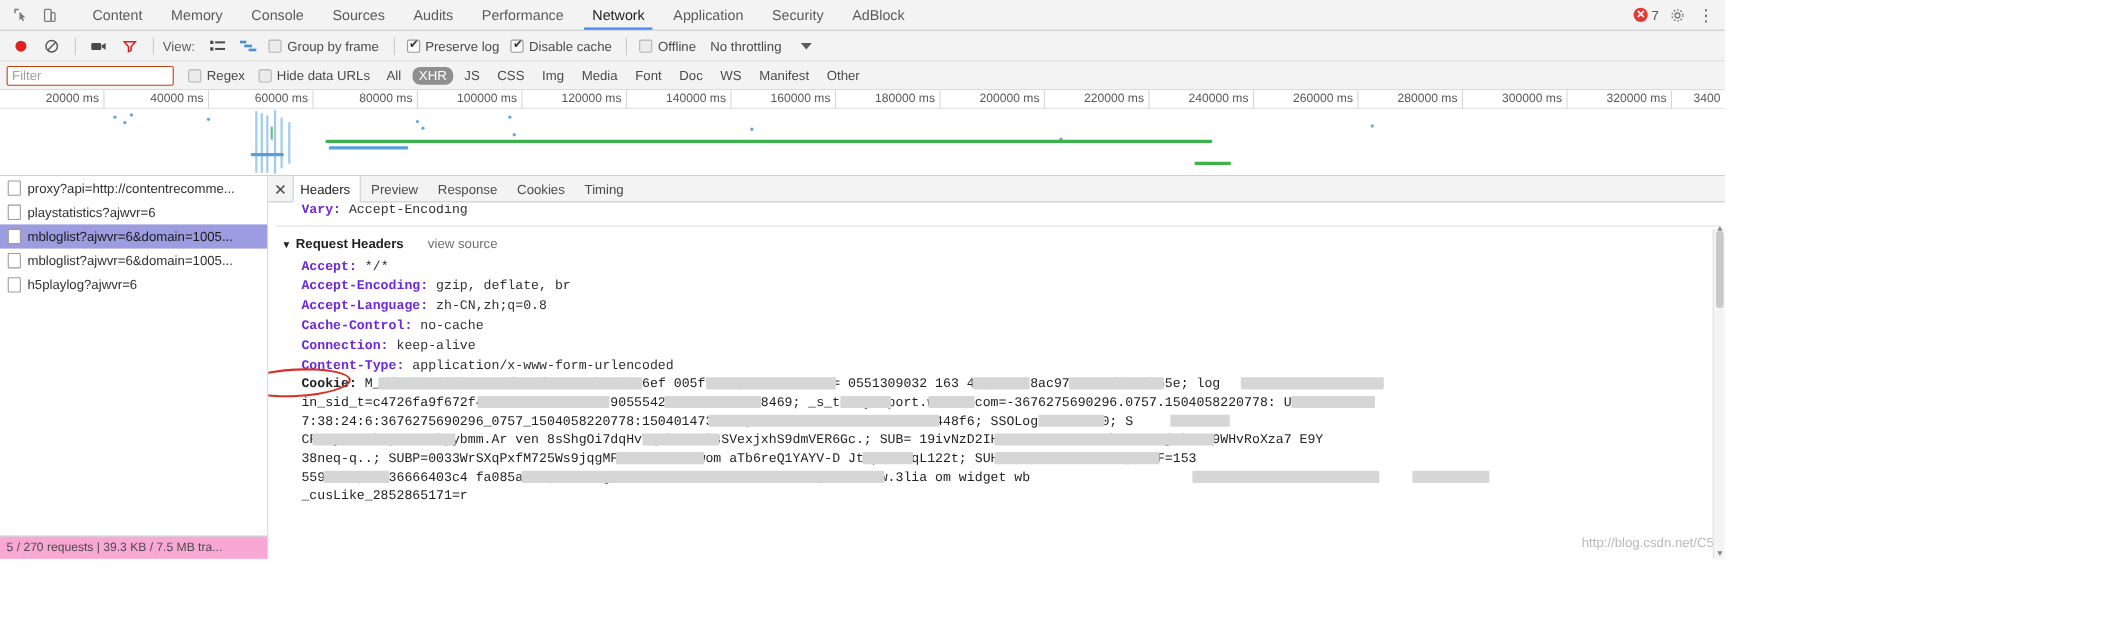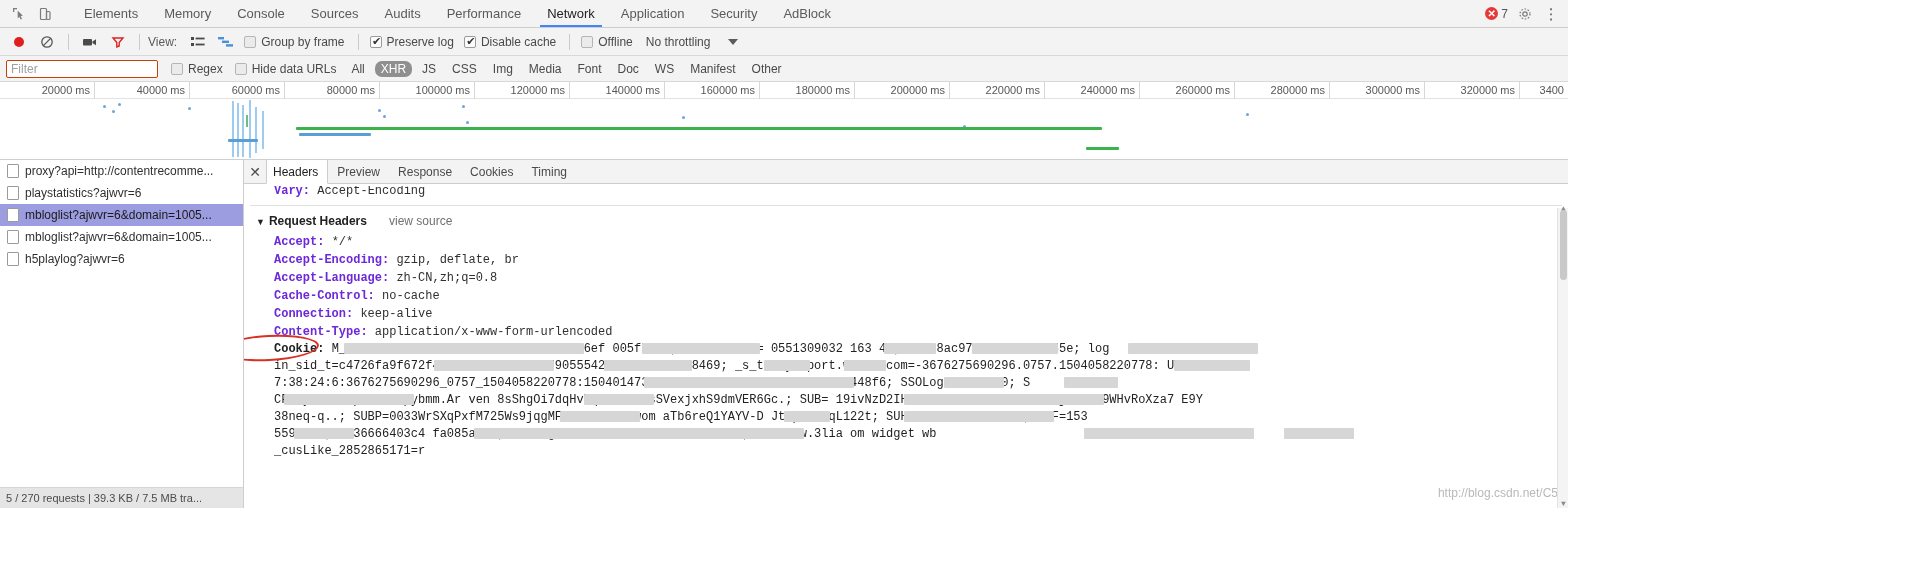--- a/index.html
+++ b/index.html
@@ -131,21 +131,21 @@
     white-space: nowrap; overflow: hidden;
   }
   .lp-row.sel { background: #9c9ce0; color: #1a1a1a; }
   .fileicon {
     width: 12px; height: 14px; flex: 0 0 12px;
     border: 1px solid #9b9b9b; background: #fff; border-radius: 1px;
   }
   .lp-foot {
     height: 21px; line-height: 21px; padding-left: 6px;
     font-size: 11px; color: #4b4b4b;
-    background: #e5e5e5; border-top: 1px solid #d6d6d6;
+    background: #f9a8d4; border-top: 1px solid #d6d6d6;
   }
 
   .right-pane { flex: 1; display: flex; flex-direction: column; position: relative; background: #fff; min-width: 0; }
   .rp-tabs {
     display: flex; align-items: stretch; height: 24px;
     background: #f3f3f3; border-bottom: 1px solid #cdcdcd;
   }
   .closebtn { width: 22px; display: flex; align-items: center; justify-content: center; color: #4a4a4a; font-size: 14px; }
   .rtab {
     padding: 0 9px; display: flex; align-items: center;
@@ -200,21 +200,21 @@
       <div class="tb-icon">
         <svg width="14" height="14" viewBox="0 0 14 14">
             <rect x="2.5" y="1.5" width="6" height="11" rx="1" fill="none" stroke="#5a5a5a" stroke-width="1.2"></rect>
             <rect x="8.5" y="4.5" width="3.5" height="8" rx="1" fill="none" stroke="#5a5a5a" stroke-width="1.2"></rect>
           </svg>
       </div>
       <div class="tb-sep"></div>
     </div>
     <div class="tabs">
       <div class="tab">
-          <span>Elements</span>
+          <span>Content</span>
         </div>
       <div class="tab">
           <span>Memory</span>
         </div>
       <div class="tab">
           <span>Console</span>
         </div>
       <div class="tab">
           <span>Sources</span>
         </div>

